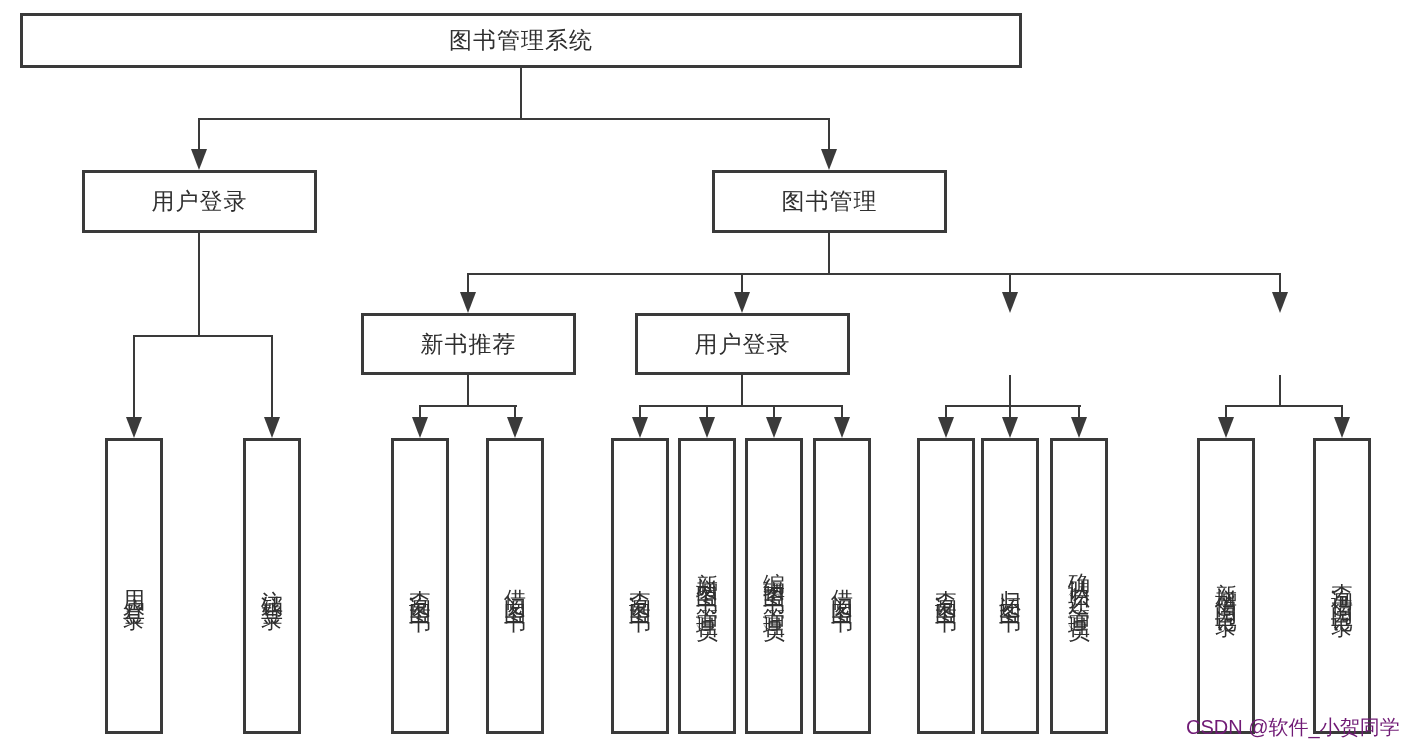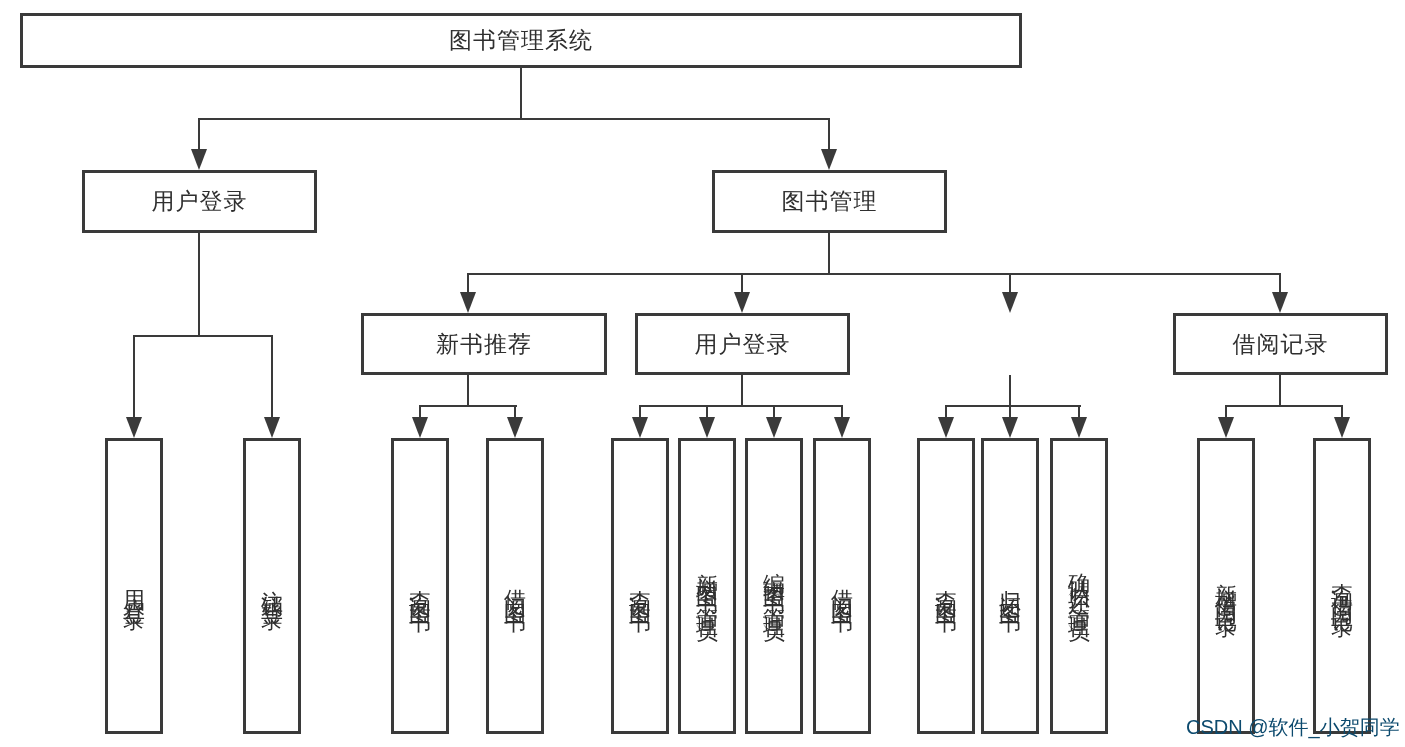--- a/index.html
+++ b/index.html
@@ -36,21 +36,21 @@
     width: 0; height: 0;
     border-left: 8px solid transparent;
     border-right: 8px solid transparent;
     border-top: 21px solid #3a3a3a;
   }
   #watermark {
     position: absolute;
     left: 1186px;
     top: 714px;
     font-size: 20px;
-    color: #0c4a6e;
+    color: #701a75;
     white-space: nowrap;
   }
 </style>
 </head>
 <body>
 
 <div id="canvas">
 
   <div class="box hlabel" style="left:20px; top:13px; width:1002px; height:55px;">
     <span>图书管理系统</span>
@@ -81,28 +81,25 @@
   <div class="line" style="left:467px; top:273px; width:814px; height:2px;"></div>
   <div class="line" style="left:467px; top:273px; width:2px; height:24px;"></div>
   <div class="line" style="left:741px; top:273px; width:2px; height:24px;"></div>
   <div class="line" style="left:1009px; top:273px; width:2px; height:24px;"></div>
   <div class="line" style="left:1279px; top:273px; width:2px; height:24px;"></div>
   <div class="arrow" style="left:460px; top:292px;"></div>
   <div class="arrow" style="left:734px; top:292px;"></div>
   <div class="arrow" style="left:1002px; top:292px;"></div>
   <div class="arrow" style="left:1272px; top:292px;"></div>
 
-  <div class="box hlabel" style="left:361px; top:313px; width:246px; height:62px;">
+  <div class="box hlabel" style="left:361px; top:313px; width:215px; height:62px;">
     <span>新书推荐</span>
   </div>
   <div class="box hlabel" style="left:635px; top:313px; width:215px; height:62px;">
     <span>用户登录</span>
-  </div>
-  <div class="box hlabel" style="left:1173px; top:313px; width:215px; height:62px;">
-    <span>借阅记录</span>
   </div>
 
   <div class="line" style="left:467px; top:375px; width:2px; height:32px;"></div>
   <div class="line" style="left:419px; top:405px; width:98px; height:2px;"></div>
   <div class="line" style="left:419px; top:405px; width:2px; height:16px;"></div>
   <div class="line" style="left:514px; top:405px; width:2px; height:16px;"></div>
   <div class="arrow" style="left:412px; top:417px;"></div>
   <div class="arrow" style="left:507px; top:417px;"></div>
 
   <div class="line" style="left:741px; top:375px; width:2px; height:32px;"></div>

